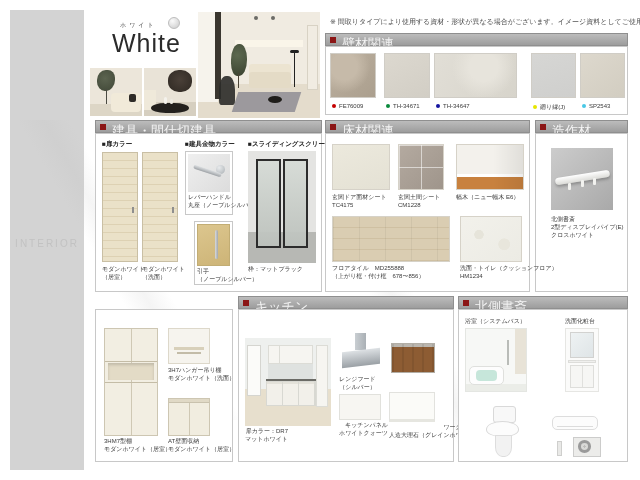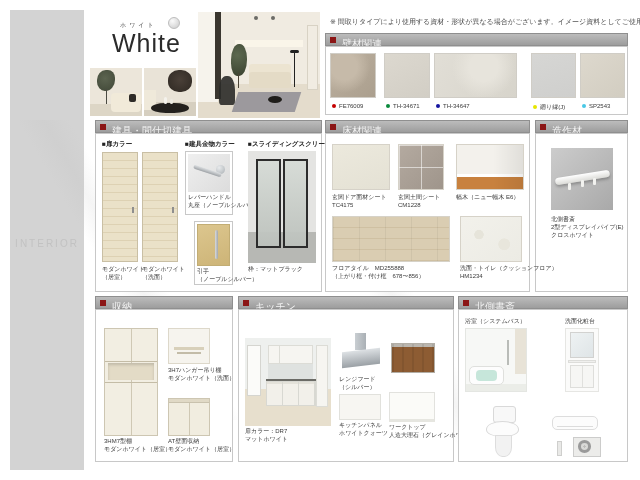--- a/index.html
+++ b/index.html
@@ -9,21 +9,21 @@
   
   .band{background:#d3d3d3;}
   .band-label{width:100%;text-align:center;font-size:10px;letter-spacing:2px;color:#c2c2c2;}
   
   .brand-jp{font-size:6px;letter-spacing:3px;color:#444;}
   .brand-en{font-size:25px;color:#2b2b2b;letter-spacing:1px;}
   .pearl{width:10px;height:10px;border-radius:50%;background:radial-gradient(circle at 35% 30%,#fafafa,#c9c9c9);border:1px solid #bdbdbd;}
   
   .bar{position:absolute;left:0;top:0;right:0;height:13px;background:linear-gradient(#bcbcbc,#9d9d9d);border:1px solid #8f8f8f;box-sizing:border-box;}
   .sq{position:absolute;left:4px;top:3px;width:6px;height:6px;background:#8b1515;}
-  .bar-label{position:absolute;left:16px;top:4px;font-size:10px;line-height:12px;color:#f4f4f4;}
+  .bar-label{position:absolute;left:16px;top:4px;font-size:13px;line-height:12px;color:#f4f4f4;}
   .panel{position:absolute;left:0;top:13px;right:0;bottom:0;background:#fff;border:1px solid #c8c8c8;box-sizing:border-box;}
   .slabel{position:absolute;font-size:6.5px;font-weight:bold;color:#222;white-space:nowrap;}
   .cap{position:absolute;font-size:6px;line-height:1.3;color:#3a3a3a;}
   .cap span{display:block;white-space:nowrap;}
   .dotrow{position:absolute;font-size:6px;color:#3a3a3a;white-space:nowrap;}
   .dot{display:inline-block;width:4px;height:4px;border-radius:50%;margin-right:3px;vertical-align:middle;}
   
   .sw{position:absolute;top:6px;height:45px;border:1px solid #d0cdc6;box-sizing:border-box;}
   .sw1{background:radial-gradient(circle at 30% 30%,#c6baa9 0 30%,transparent 60%),linear-gradient(135deg,#bcb09f,#ab9f8e);}
   .sw2{background:linear-gradient(150deg,#dcd8cf,#d2cec5);}
@@ -304,24 +304,20 @@
         </div>
       <div class="fsw f-marble" style="left:134px;top:82px;width:62px;height:46px;"></div>
       <div class="cap" style="left:134px;top:131px;">
           <span>洗面・トイレ（クッションフロア）</span>
           <span>HM1234</span>
         </div>
     </div>
   </div>
 
   <div class="abs" style="left:95px;top:296px;width:138px;height:166px;">
-    <div class="bar">
-      <span class="sq"></span>
-      <span class="bar-label">収納</span>
-    </div>
     <div class="panel">
       <div class="abs cab" style="left:8px;top:18px;width:54px;height:108px;">
         <div class="vline"></div>
           <div class="h1"></div>
           <div class="open"></div>
           <div class="h2"></div>
       </div>
       <div class="cap" style="left:8px;top:128px;">
           <span>3HM7型棚</span>
           <span>モダンホワイト（居室）</span>
@@ -338,21 +334,21 @@
         <div class="top"></div>
           <div class="vline"></div>
       </div>
       <div class="cap" style="left:72px;top:128px;">
           <span>AT壁面収納</span>
           <span>モダンホワイト（居室）</span>
         </div>
     </div>
   </div>
 
-  <div class="abs" style="left:238px;top:296px;width:216px;height:166px;">
+  <div class="abs" style="left:238px;top:296px;width:216px;height:166px;text-align:right;">
     <div class="bar">
       <span class="sq"></span>
       <span class="bar-label">キッチン</span>
     </div>
     <div class="panel">
       <div class="abs photo kitchen-photo" style="left:6px;top:28px;width:86px;height:88px;">
         <div class="k-win"></div>
         <div class="k-upper"></div>
         <div class="k-splash"></div>
         <div class="k-counter"></div>

